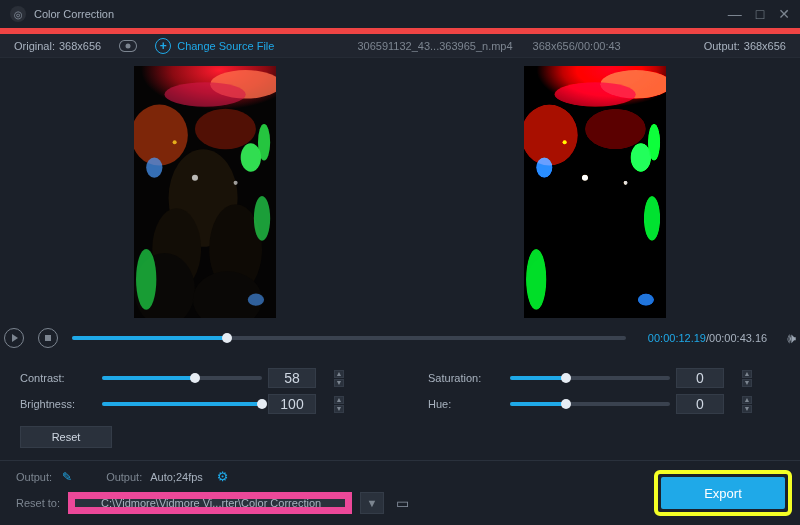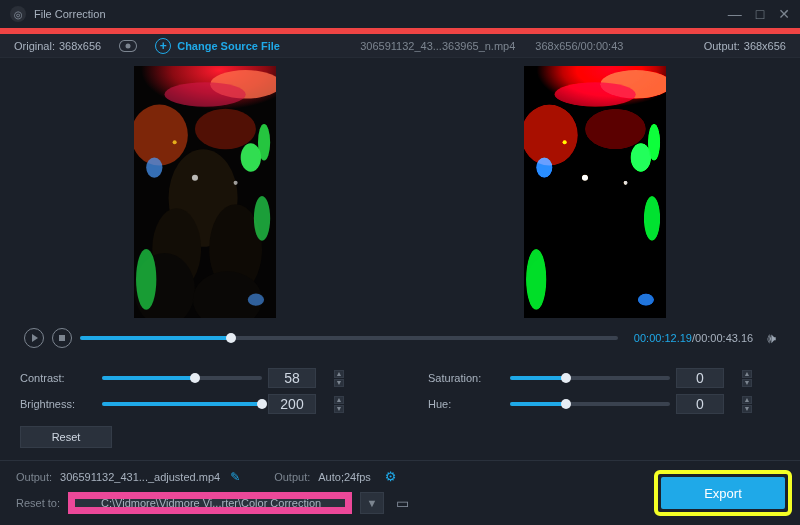--- a/index.html
+++ b/index.html
@@ -19,29 +19,29 @@
   .titlebar .win-controls { margin-left: auto; display: flex; gap: 14px; }
   .titlebar .win-controls span { color: #7c8590; cursor: pointer; font-size: 14px; line-height: 1;}
   .logo-circle { width: 16px; height: 16px; border-radius: 50%; background:#2a2f38; display:inline-flex; align-items:center; justify-content:center; margin-right:8px; font-size:10px; color:#8b95a3;}
   .topbar {
     height: 30px; background: #20252f; display: flex; align-items: center;
     padding: 0 14px; gap: 18px; border-top:6px solid #ef4444; border-bottom:1px solid #252b35;
   }
   .eye { width:18px; height:12px; border:1.2px solid #7c8590; border-radius: 60% 60% 60% 60% / 100% 100% 100% 100%; position:relative;}
   .eye::after { content:''; width:5px; height:5px; background:#7c8590; border-radius:50%; position:absolute; left:50%; top:50%; transform:translate(-50%,-50%);}
   .plus-circle { width:16px; height:16px; border:1.3px solid #1fa9e8; border-radius:50%; display:inline-flex; align-items:center; justify-content:center; color:#1fa9e8; font-size:12px; line-height:1; font-weight:bold;}
-  .link { color:#1fa9e8; cursor:pointer;font-weight:bold; }
+  .link { color:#1fa9e8; cursor:pointer; }
   .topbar .center { margin: 0 auto; display:flex; gap:20px; color:#7c8590;}
   .preview-area {
     height: 262px; display:flex; padding: 10px 20px 4px; gap: 20px;
   }
   .preview { flex:1; display:flex; justify-content:center; align-items:center; }
   .preview svg { height: 252px; }
   .playbar {
-    height: 36px; display:flex; align-items:center; padding: 0 24px; gap:8px;
+    height: 36px; display:flex; align-items:center; padding: 0 4px; gap:14px;
   }
   .circ-btn { width:20px; height:20px; border:1.3px solid #7c8590; border-radius:50%; display:inline-flex; align-items:center; justify-content:center; cursor:pointer;}
   .play-tri { width:0; height:0; border-left:6px solid #7c8590; border-top:4px solid transparent; border-bottom:4px solid transparent; margin-left:2px;}
   .stop-sq { width:6px; height:6px; background:#7c8590;}
   .timeline { flex:1; position:relative; height:4px; background:#3a424f; border-radius:2px; }
   .timeline .fill { position:absolute; left:0; top:0; bottom:0; background:#1fa9e8; border-radius:2px;}
   .timeline .thumb { position:absolute; top:50%; width:10px; height:10px; border-radius:50%; background:#e6ecf3; transform:translate(-50%,-50%);}
   .time-text { font-size:11px; margin-left:8px; white-space:nowrap;}
   .time-cur { color:#1fa9e8; }
   .vol-icon { color:#9aa4b1; font-size:14px; margin-left:6px; cursor:pointer;}
@@ -113,21 +113,21 @@
       <ellipse cx="120" cy="230" rx="8" ry="6" fill="#4a9bff" opacity="0.6"></ellipse>
       <circle cx="60" cy="110" r="3" fill="#ffffff" opacity="0.7"></circle>
       <circle cx="100" cy="115" r="2" fill="#ffffff" opacity="0.6"></circle>
       <circle cx="40" cy="75" r="2" fill="#ffd020" opacity="0.8"></circle>
     </g>
   </defs>
 </svg>
 
 <div class="titlebar">
   <span class="logo-circle">◎</span>
-  <span>File Correction</span>
+  <span>Color Correction</span>
   <div class="win-controls">
     <span>—</span>
     <span>□</span>
     <span>✕</span>
   </div>
 </div>
 
 <div class="topbar">
   <span>Original:</span>
   <span style="margin-left:-14px">368x656</span>
@@ -195,21 +195,21 @@
   <div class="spinner">
       <div>▲</div>
       <div>▼</div>
     </div>
 
   <label>Brightness:</label>
   <div class="slider">
       <div class="fill" style="width:100%"></div>
       <div class="thumb" style="left:100%"></div>
     </div>
-  <div class="numbox">200</div>
+  <div class="numbox">100</div>
   <div class="spinner">
       <div>▲</div>
       <div>▼</div>
     </div>
   <div></div>
   <label>Hue:</label>
   <div class="slider">
       <div class="fill" style="width:35%"></div>
       <div class="thumb" style="left:35%"></div>
     </div>
@@ -220,21 +220,20 @@
     </div>
 </div>
 
 <div class="reset-btn">Reset</div>
 
 <div class="sep"></div>
 
 <div class="footer">
   <div class="footer-row">
     <span class="footer-label">Output:</span>
-    <span class="footer-val">306591132_431..._adjusted.mp4</span>
     <span class="pencil">✎</span>
     <span style="width:18px"></span>
     <span class="footer-label">Output:</span>
     <span class="footer-val">Auto;24fps</span>
     <span class="gear">⚙</span>
   </div>
   <div></div>
   <div class="footer-row">
     <span class="footer-label">Reset to:</span>
     <div class="path-box">C:\Vidmore\Vidmore Vi...rter\Color Correction</div>

